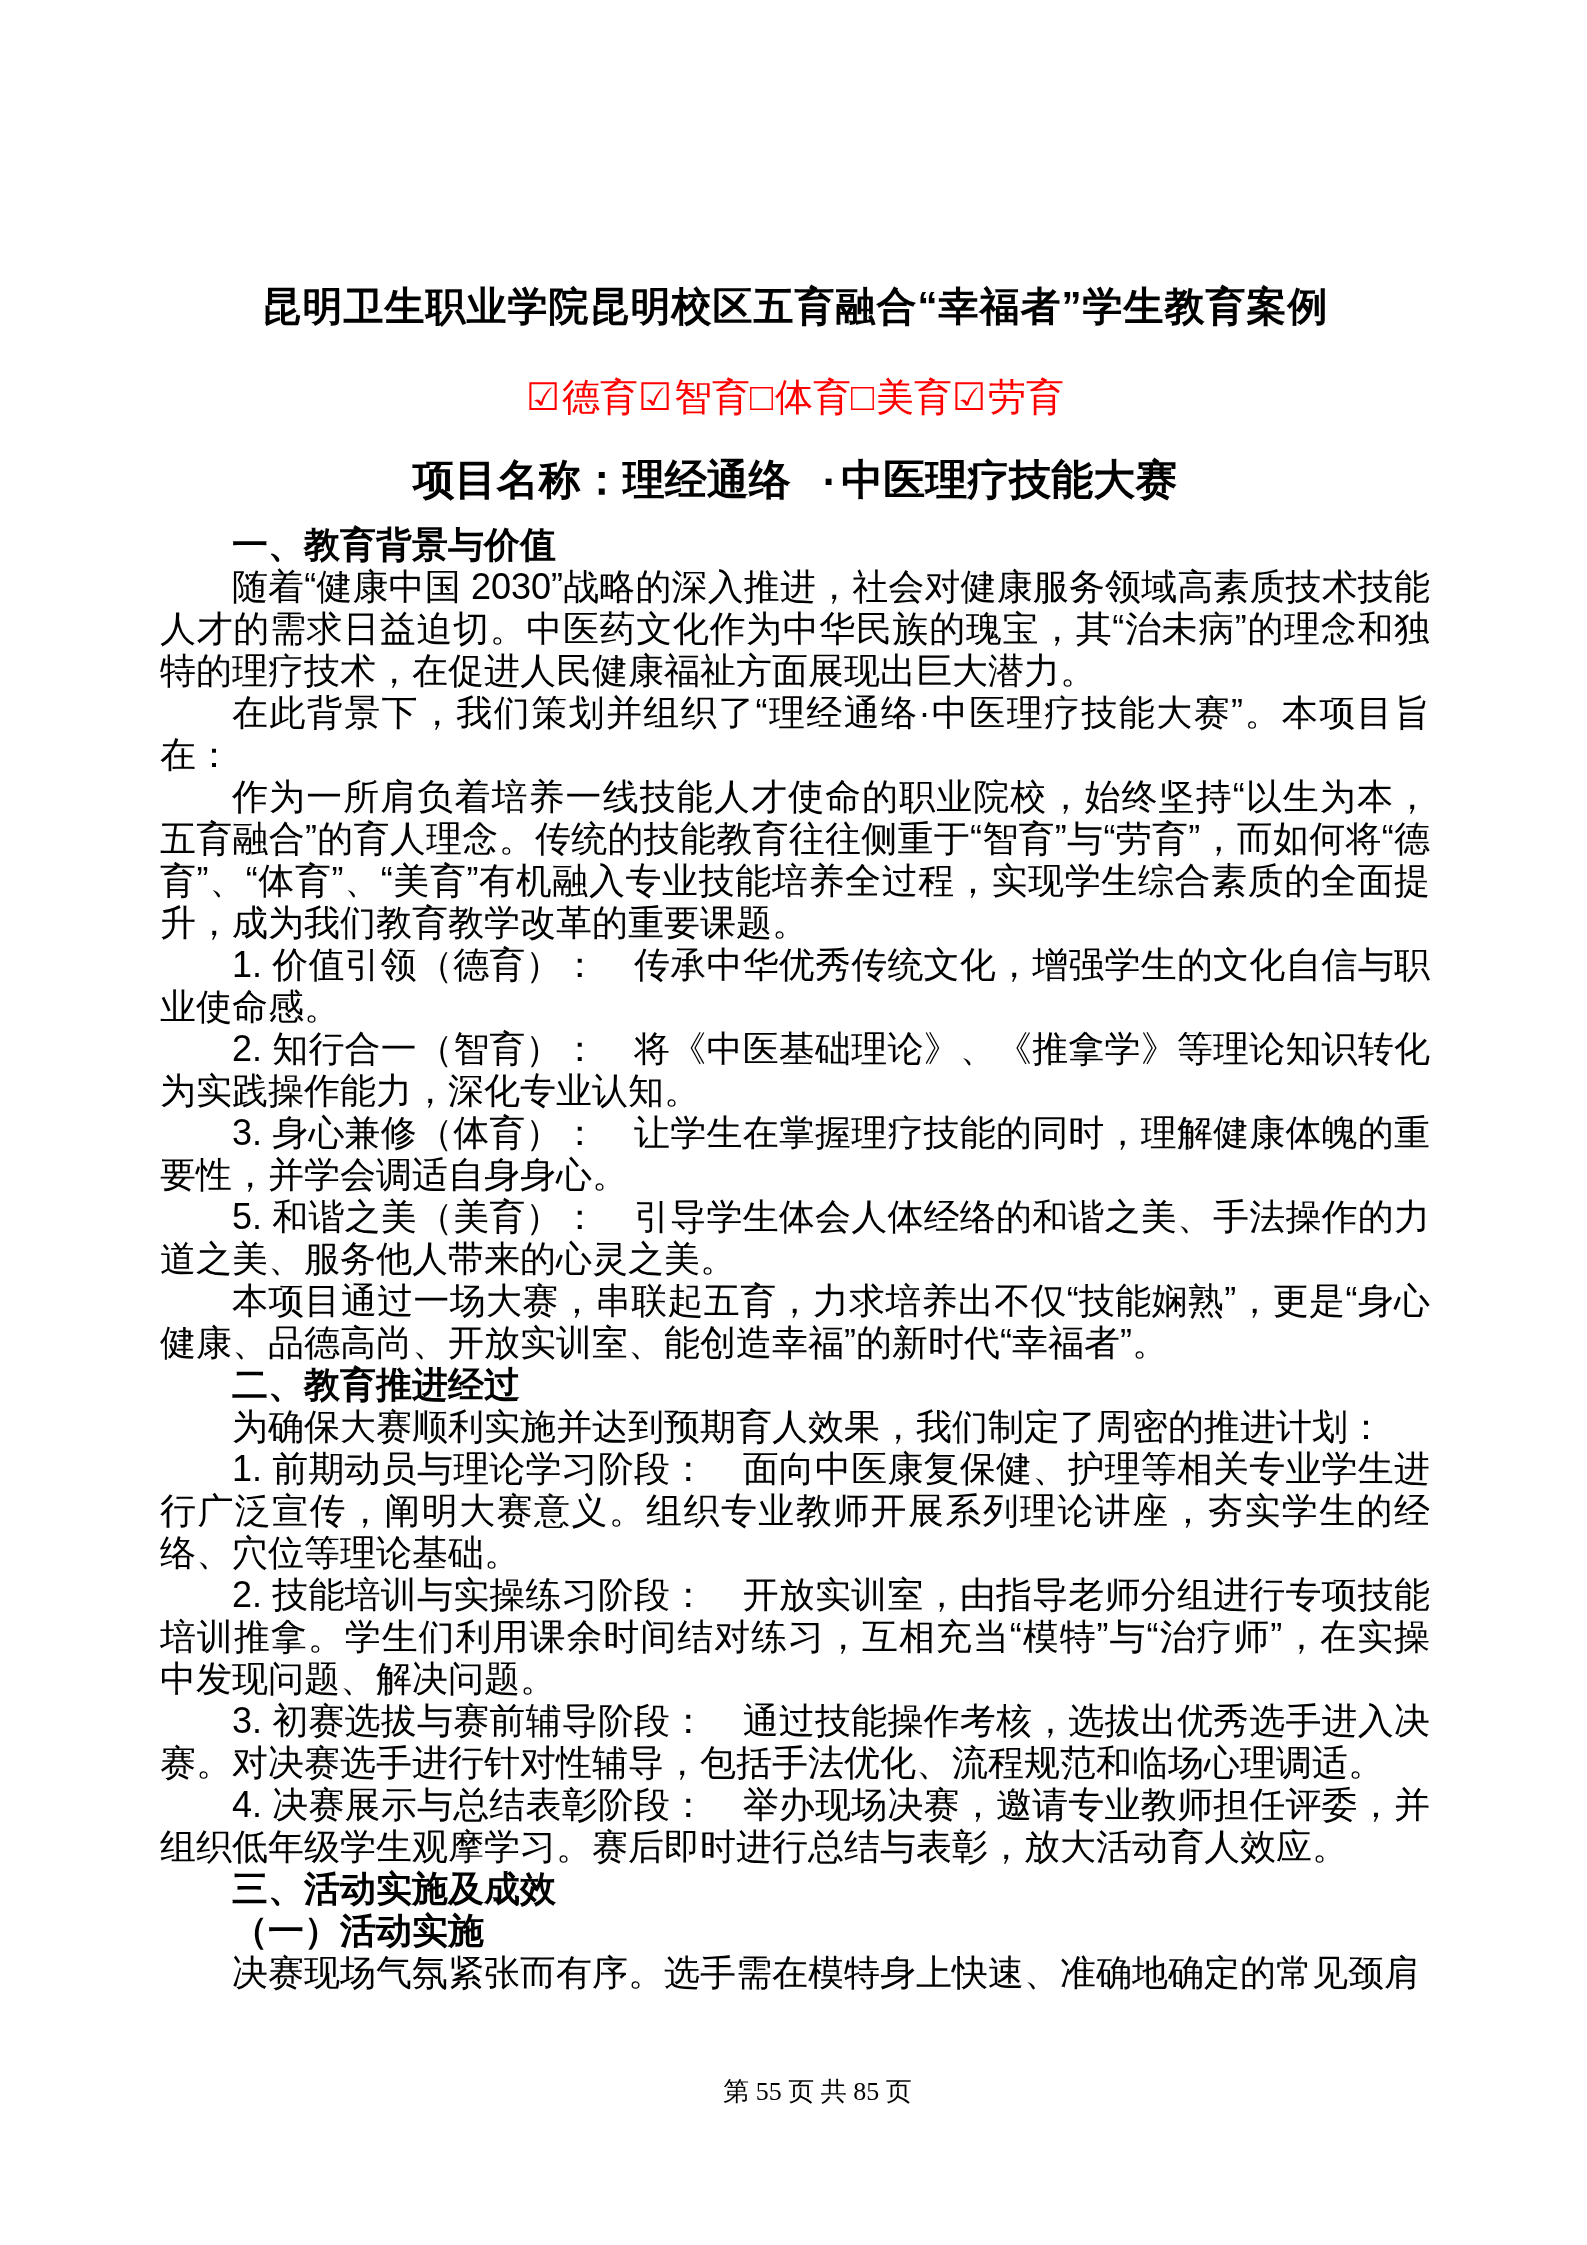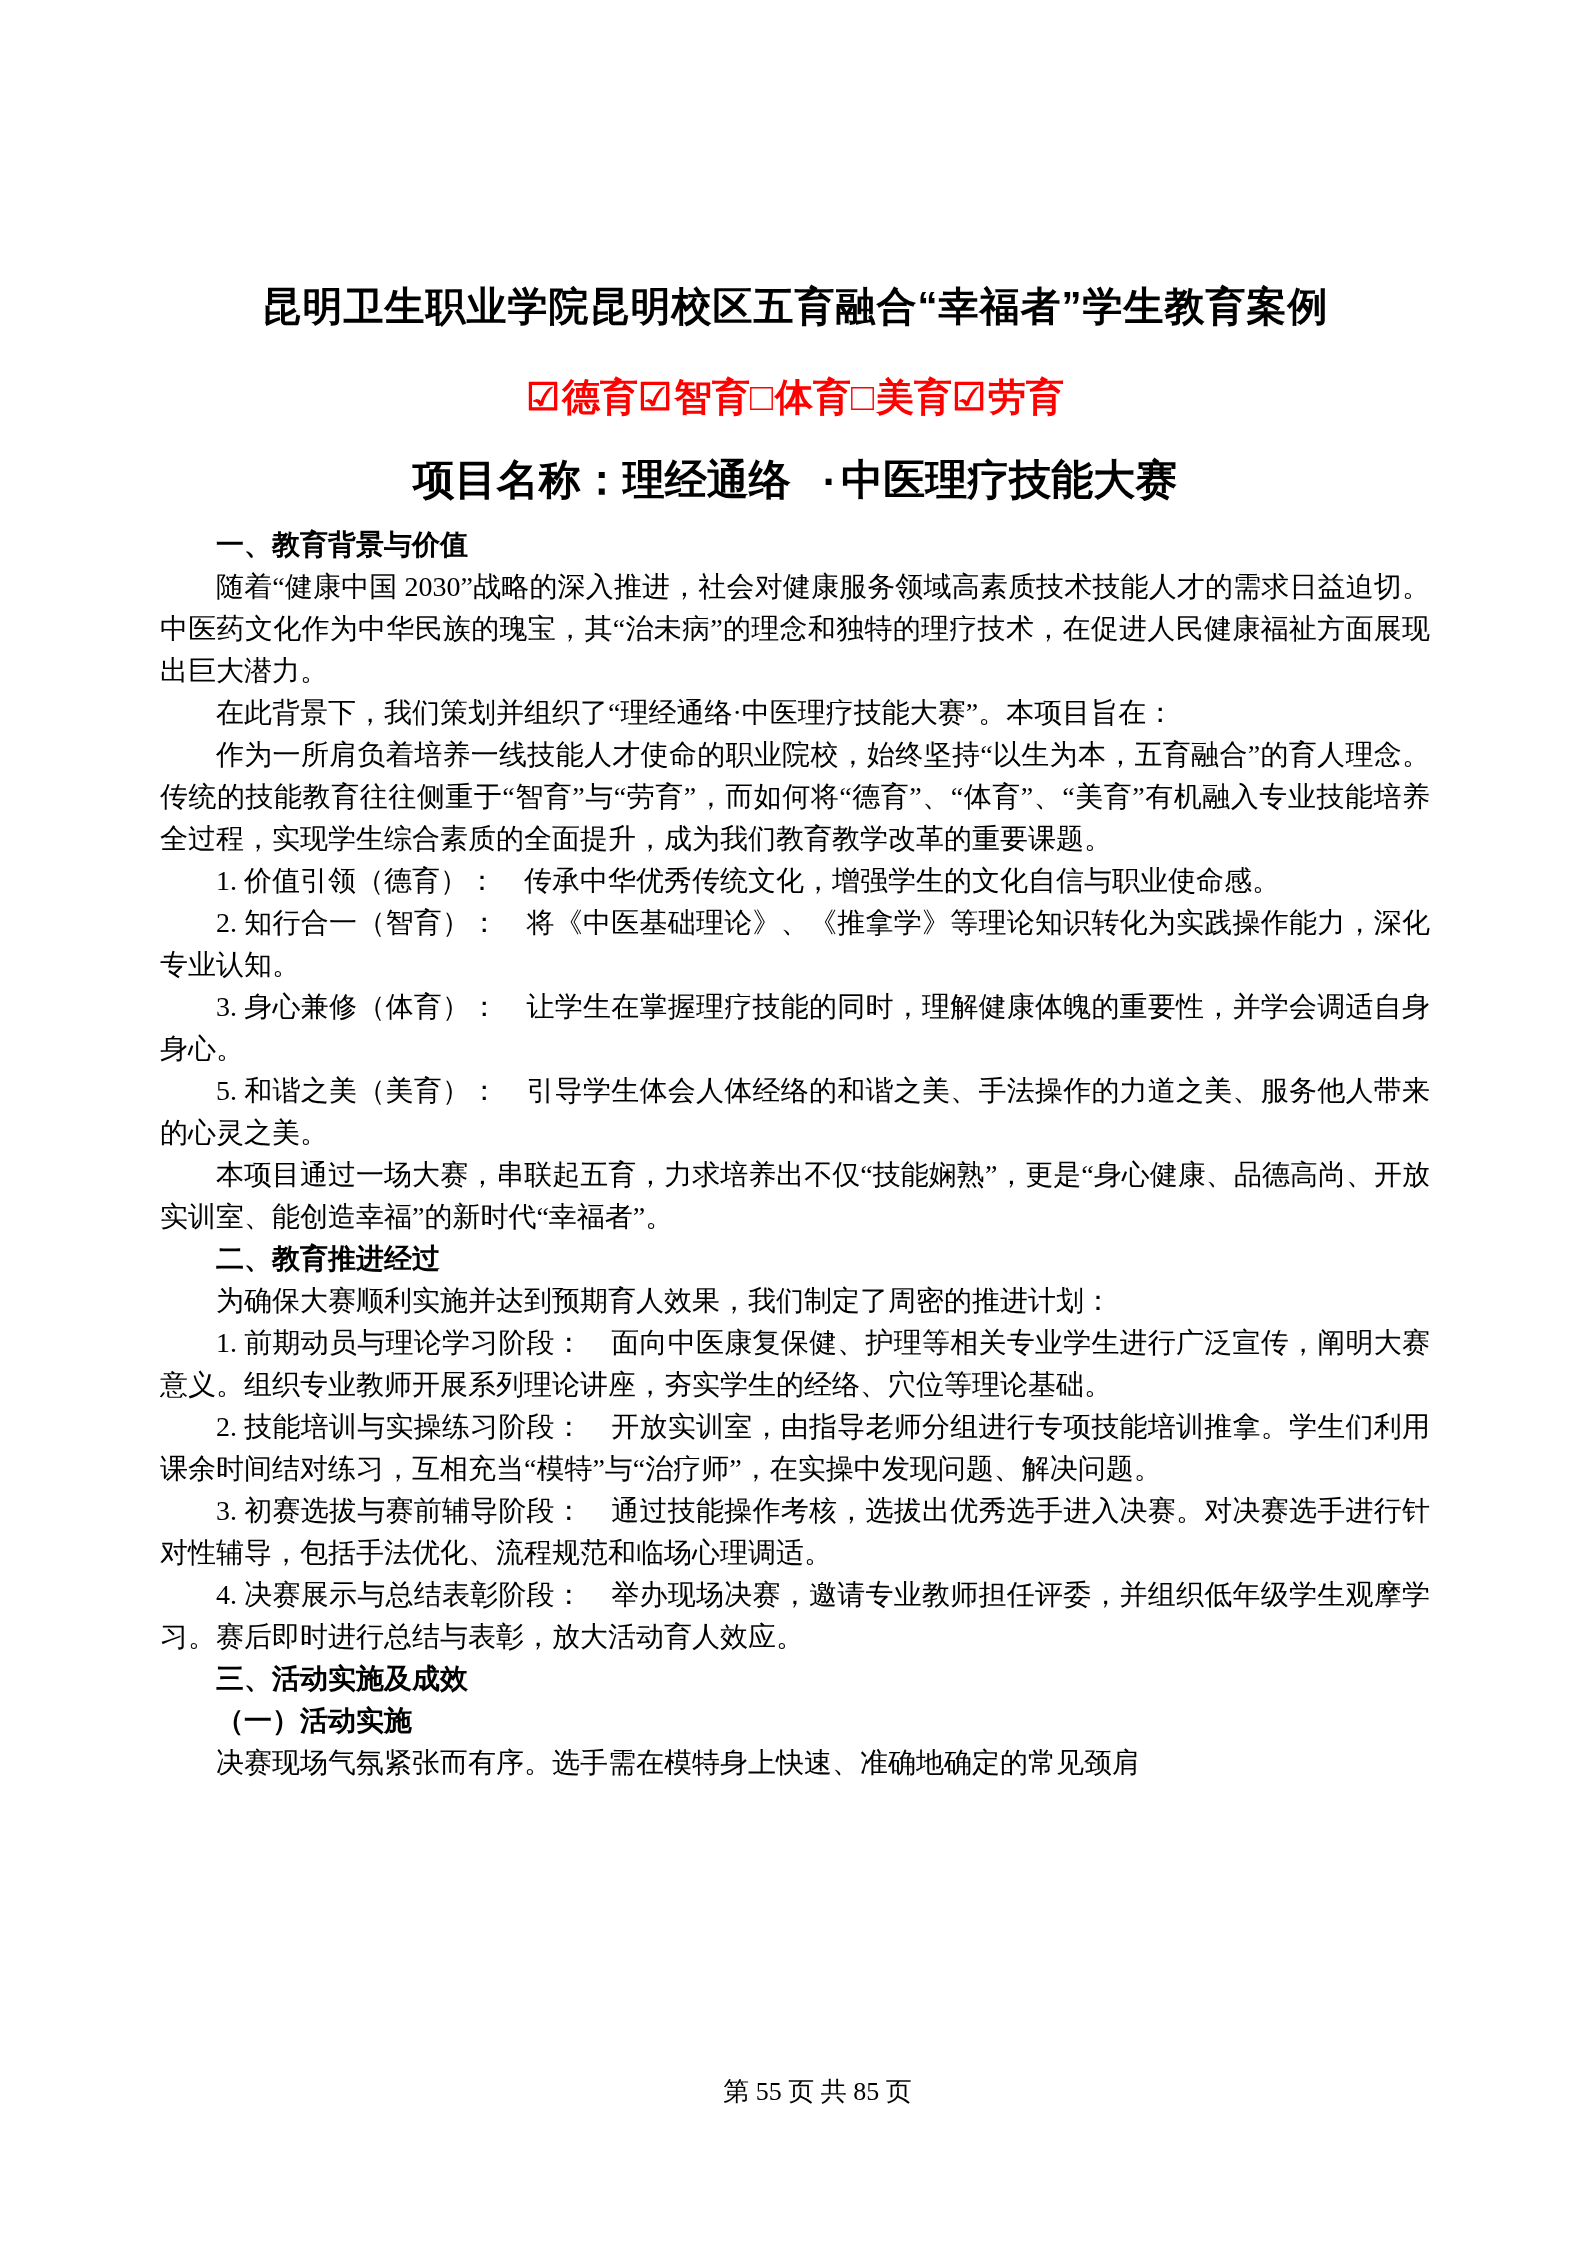--- a/index.html
+++ b/index.html
@@ -26,39 +26,39 @@
     font-family: "Liberation Sans", sans-serif;
     font-weight: bold;
     font-size: 40px;
     line-height: 48px;
     text-align: center;
     margin: 0 0 44px 0;
     letter-spacing: 1px;
   }
   .five-edu {
     font-family: "Liberation Sans", sans-serif;
-    font-weight: bold;
+    font-weight: normal;
     font-size: 38px;
     line-height: 46px;
     text-align: center;
     color: #ff0000;
     margin: 0 0 38px 0;
   }
   .five-edu .sym { margin-right: 2px; }
   .project-title {
     font-family: Liberation Mono, monospace;
     font-weight: bold;
     font-size: 42px;
     line-height: 50px;
     text-align: center;
     margin: 0 0 16px 0;
   }
   .body-text {
-    font-family: Liberation Serif, serif;
-    font-size: 28px;
+    font-family: Liberation Sans, sans-serif;
+    font-size: 36px;
     line-height: 42px;
     text-align: justify;
   }
   .block-h {
     font-weight: bold;
     text-indent: 2em;
     margin: 0;
   }
   .block-p {
     text-indent: 2em;

